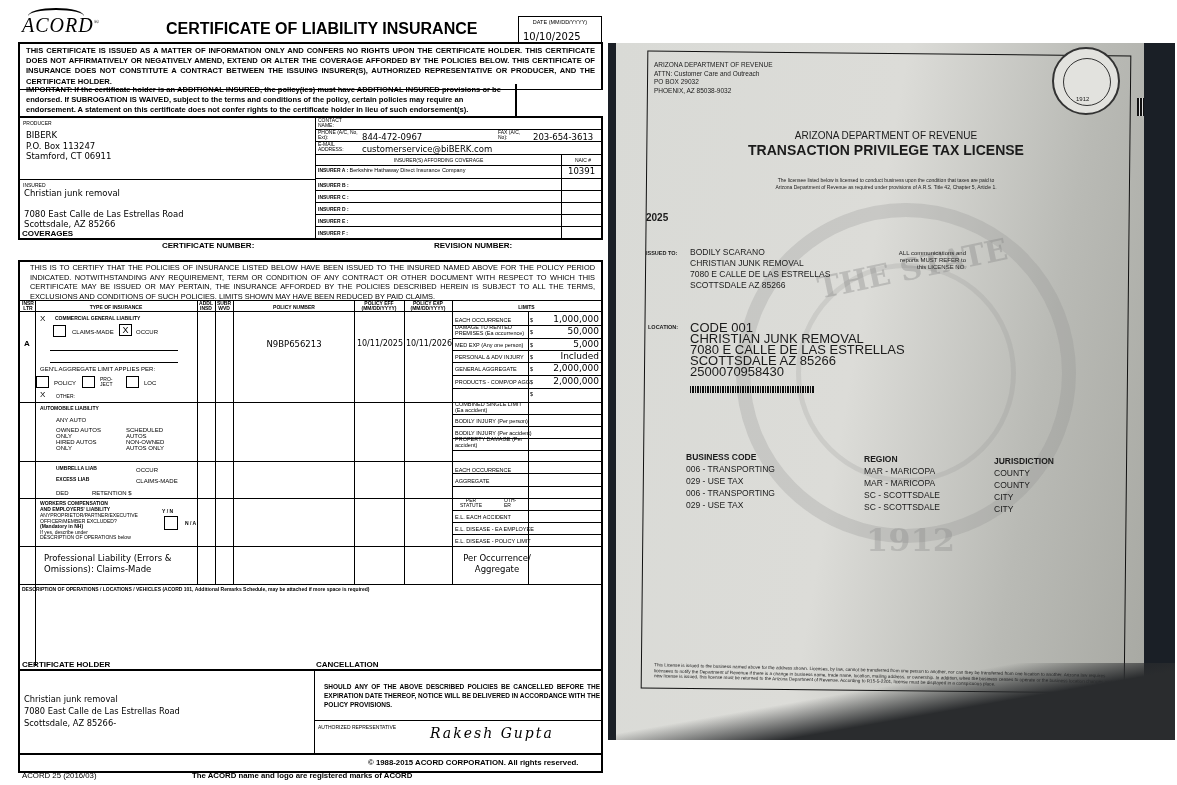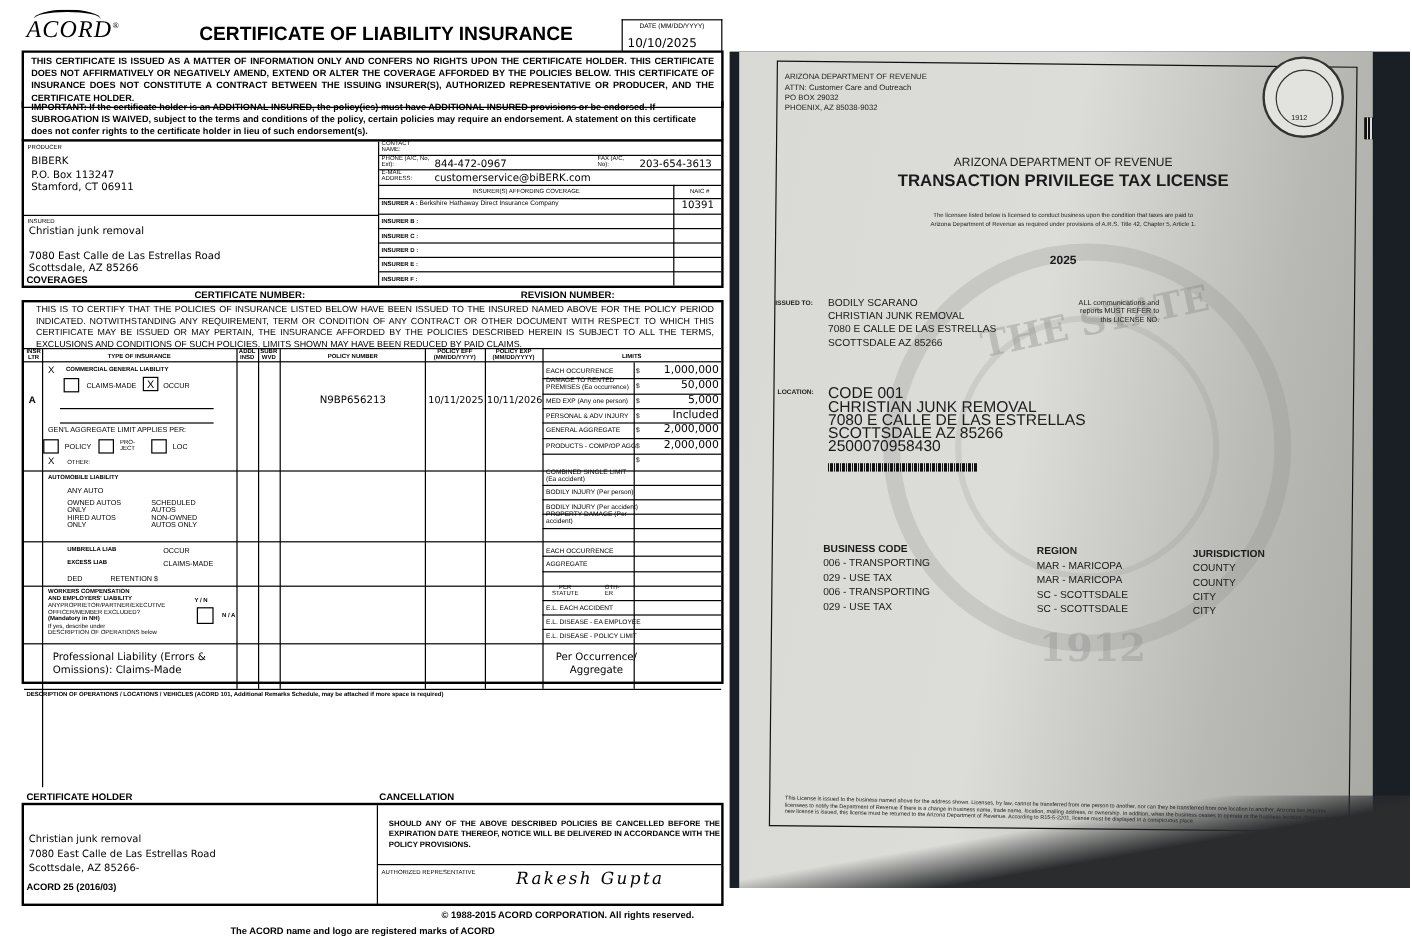--- a/index.html
+++ b/index.html
@@ -10,21 +10,21 @@
 .ab{position:absolute}
 .logo{left:22px;top:14px;font-family:"Liberation Serif",serif;font-style:italic;font-size:20px;letter-spacing:1px}
 .logo:before{content:"";position:absolute;left:6px;top:-6px;width:56px;height:14px;border-top:2px solid #000;border-radius:50%}
 .logo sup{font-size:7px;font-style:normal}
 .title{left:166px;top:20px;font-size:16px;font-weight:bold}
 .datebox{left:518px;top:16px;width:84px;height:27px;border:1px solid #000;border-bottom:none}
 .datebox .lbl{position:absolute;top:2px;left:0;right:0;text-align:center;font-size:5.5px}
 .datebox .val{position:absolute;top:14px;left:4px;font-size:10px;font-family:"DejaVu Sans",sans-serif}
 .box{position:absolute;border:2px solid #000}
 .hdrtxt{left:18px;top:42px;width:585px;padding:2px 6px;font-size:7.6px;font-weight:bold;line-height:10.2px;text-align:justify;border:2px solid #000;border-bottom:1px solid #000}
-.imptxt{left:18px;top:84px;width:585px;padding:1px 6px;font-size:7.6px;font-weight:bold;line-height:10.2px;border-left:2px solid #000;border-right:2px solid #000}
+.imptxt{left:18px;top:84px;width:499px;padding:1px 6px;font-size:7.6px;font-weight:bold;line-height:10.2px;border-left:2px solid #000;border-right:2px solid #000}
 .tiny{font-size:5px;font-weight:bold}
 .sm{font-size:6px}
 .mono{font-family:"DejaVu Sans",sans-serif}
 .line{position:absolute;background:#000}
 .cell-v{font-family:"DejaVu Sans",sans-serif;font-size:8.5px}
 .lim{position:absolute;font-size:5.5px}
 .limv{position:absolute;font-size:9px;font-family:"DejaVu Sans",sans-serif;text-align:right}
 .chk{position:absolute;width:13px;height:12px;border:1px solid #000;font-size:9px;text-align:center;line-height:11px}
 .sec{font-size:8px;font-weight:bold}
 
@@ -101,21 +101,21 @@
       <div class="ab tiny" style="left:298px;top:100px">INSURER E :</div>
       <div class="line" style="left:296px;top:108px;width:285px;height:1px"></div>
       <div class="ab tiny" style="left:298px;top:112px">INSURER F :</div>
     </div>
   </div>
 
   <div class="ab sec" style="left:22px;top:229px">COVERAGES</div>
   <div class="ab sec" style="left:162px;top:241px">CERTIFICATE NUMBER:</div>
   <div class="ab sec" style="left:434px;top:241px">REVISION NUMBER:</div>
 
-  <div class="box" style="left:18px;top:250px;width:585px;height:320px">
+  <div class="box" style="left:18px;top:260px;width:585px;height:513px">
     <div class="ab" style="left:10px;top:1px;width:565px;font-size:7.4px;line-height:9.6px;text-align:justify">THIS IS TO CERTIFY THAT THE POLICIES OF INSURANCE LISTED BELOW HAVE BEEN ISSUED TO THE INSURED NAMED ABOVE FOR THE POLICY PERIOD INDICATED. NOTWITHSTANDING ANY REQUIREMENT, TERM OR CONDITION OF ANY CONTRACT OR OTHER DOCUMENT WITH RESPECT TO WHICH THIS CERTIFICATE MAY BE ISSUED OR MAY PERTAIN, THE INSURANCE AFFORDED BY THE POLICIES DESCRIBED HEREIN IS SUBJECT TO ALL THE TERMS, EXCLUSIONS AND CONDITIONS OF SUCH POLICIES. LIMITS SHOWN MAY HAVE BEEN REDUCED BY PAID CLAIMS.</div>
 
     <div class="line" style="left:0;top:38px;width:581px;height:1px"></div>
     <div class="line" style="left:0;top:49px;width:581px;height:1px"></div>
     <div class="ab tiny" style="left:1px;top:39px;width:14px;line-height:5px;text-align:center">INSR LTR</div>
     <div class="ab tiny" style="left:16px;top:42px;width:160px;text-align:center">TYPE OF INSURANCE</div>
     <div class="ab tiny" style="left:177px;top:39px;width:18px;line-height:5px;text-align:center">ADDL INSD</div>
     <div class="ab tiny" style="left:195px;top:39px;width:18px;line-height:5px;text-align:center">SUBR WVD</div>
     <div class="ab tiny" style="left:214px;top:42px;width:120px;text-align:center">POLICY NUMBER</div>
     <div class="ab tiny" style="left:334px;top:39px;width:50px;line-height:5px;text-align:center">POLICY EFF (MM/DD/YYYY)</div>
@@ -247,21 +247,21 @@
       <div>Christian junk removal</div>
       <div>7080 East Calle de Las Estrellas Road</div>
       <div>Scottsdale, AZ 85266-</div>
     </div>
     <div class="ab" style="left:304px;top:12px;width:276px;font-size:6.5px;font-weight:bold;line-height:8.8px;text-align:justify">SHOULD ANY OF THE ABOVE DESCRIBED POLICIES BE CANCELLED BEFORE THE EXPIRATION DATE THEREOF, NOTICE WILL BE DELIVERED IN ACCORDANCE WITH THE POLICY PROVISIONS.</div>
     <div class="line" style="left:295px;top:49px;width:286px;height:1px"></div>
     <div class="ab tiny" style="left:298px;top:53px;font-weight:normal">AUTHORIZED REPRESENTATIVE</div>
     <div class="ab" style="left:410px;top:54px;font-family:'DejaVu Serif',serif;font-style:italic;font-size:14px;letter-spacing:2px">Rakesh Gupta</div>
   </div>
   <div class="ab" style="left:368px;top:758px;font-size:7.8px;font-weight:bold">© 1988-2015 ACORD CORPORATION.  All rights reserved.</div>
-  <div class="ab" style="left:22px;top:735px;font-size:7.8px;font-weight:bold">ACORD 25 (2016/03)</div>
+  <div class="ab" style="left:22px;top:771px;font-size:7.8px;font-weight:normal">ACORD 25 (2016/03)</div>
   <div class="ab" style="left:192px;top:771px;font-size:7.8px;font-weight:bold">The ACORD name and logo are registered marks of ACORD</div>
 </div>
 
 <div id="az">
   <div id="photo">
     <div id="paper">
       <div class="wm"></div>
       <div class="wm2"></div>
       <div class="aztxt" style="left:200px;top:208px;font-size:30px;font-family:'DejaVu Serif',serif;font-weight:bold;color:rgba(130,130,130,.35);transform:rotate(-12deg)">THE STATE</div>
       <div class="aztxt" style="left:250px;top:478px;font-size:32px;font-family:'DejaVu Serif',serif;font-weight:bold;color:rgba(130,130,130,.3)">1912</div>
@@ -277,21 +277,21 @@
         <div class="aztxt" style="left:22px;top:47px;font-size:6px">1912</div>
       </div>
       <div class="qr"></div>
 
       <div class="aztxt" style="left:30px;top:87px;width:480px;text-align:center;font-size:10px">ARIZONA DEPARTMENT OF REVENUE</div>
       <div class="aztxt" style="left:30px;top:99px;width:480px;text-align:center;font-size:14px;font-weight:bold">TRANSACTION PRIVILEGE TAX LICENSE</div>
       <div class="aztxt" style="left:30px;top:134px;width:480px;text-align:center;font-size:5px;line-height:7px">
         <div>The licensee listed below is licensed to conduct business upon the condition that taxes are paid to</div>
         <div>Arizona Department of Revenue as required under provisions of A.R.S. Title 42, Chapter 5, Article 1.</div>
       </div>
-      <div class="aztxt" style="left:30px;top:169px;width:480px;text-align:center;font-size:10px;font-weight:bold">2025</div>
+      <div class="aztxt" style="left:30px;top:169px;width:480px;text-align:left;font-size:10px;font-weight:bold">2025</div>
 
       <div class="aztxt" style="left:30px;top:207px;font-size:5.5px;font-weight:bold">ISSUED TO:</div>
       <div class="aztxt" style="left:74px;top:204px;font-size:8.5px;line-height:11px">
         <div>BODILY SCARANO</div>
         <div>CHRISTIAN JUNK REMOVAL</div>
         <div>7080 E CALLE DE LAS ESTRELLAS</div>
         <div>SCOTTSDALE  AZ  85266</div>
       </div>
       <div class="aztxt" style="left:250px;top:207px;width:100px;text-align:right;font-size:6px;line-height:7px">
         <div>ALL communications and</div>

